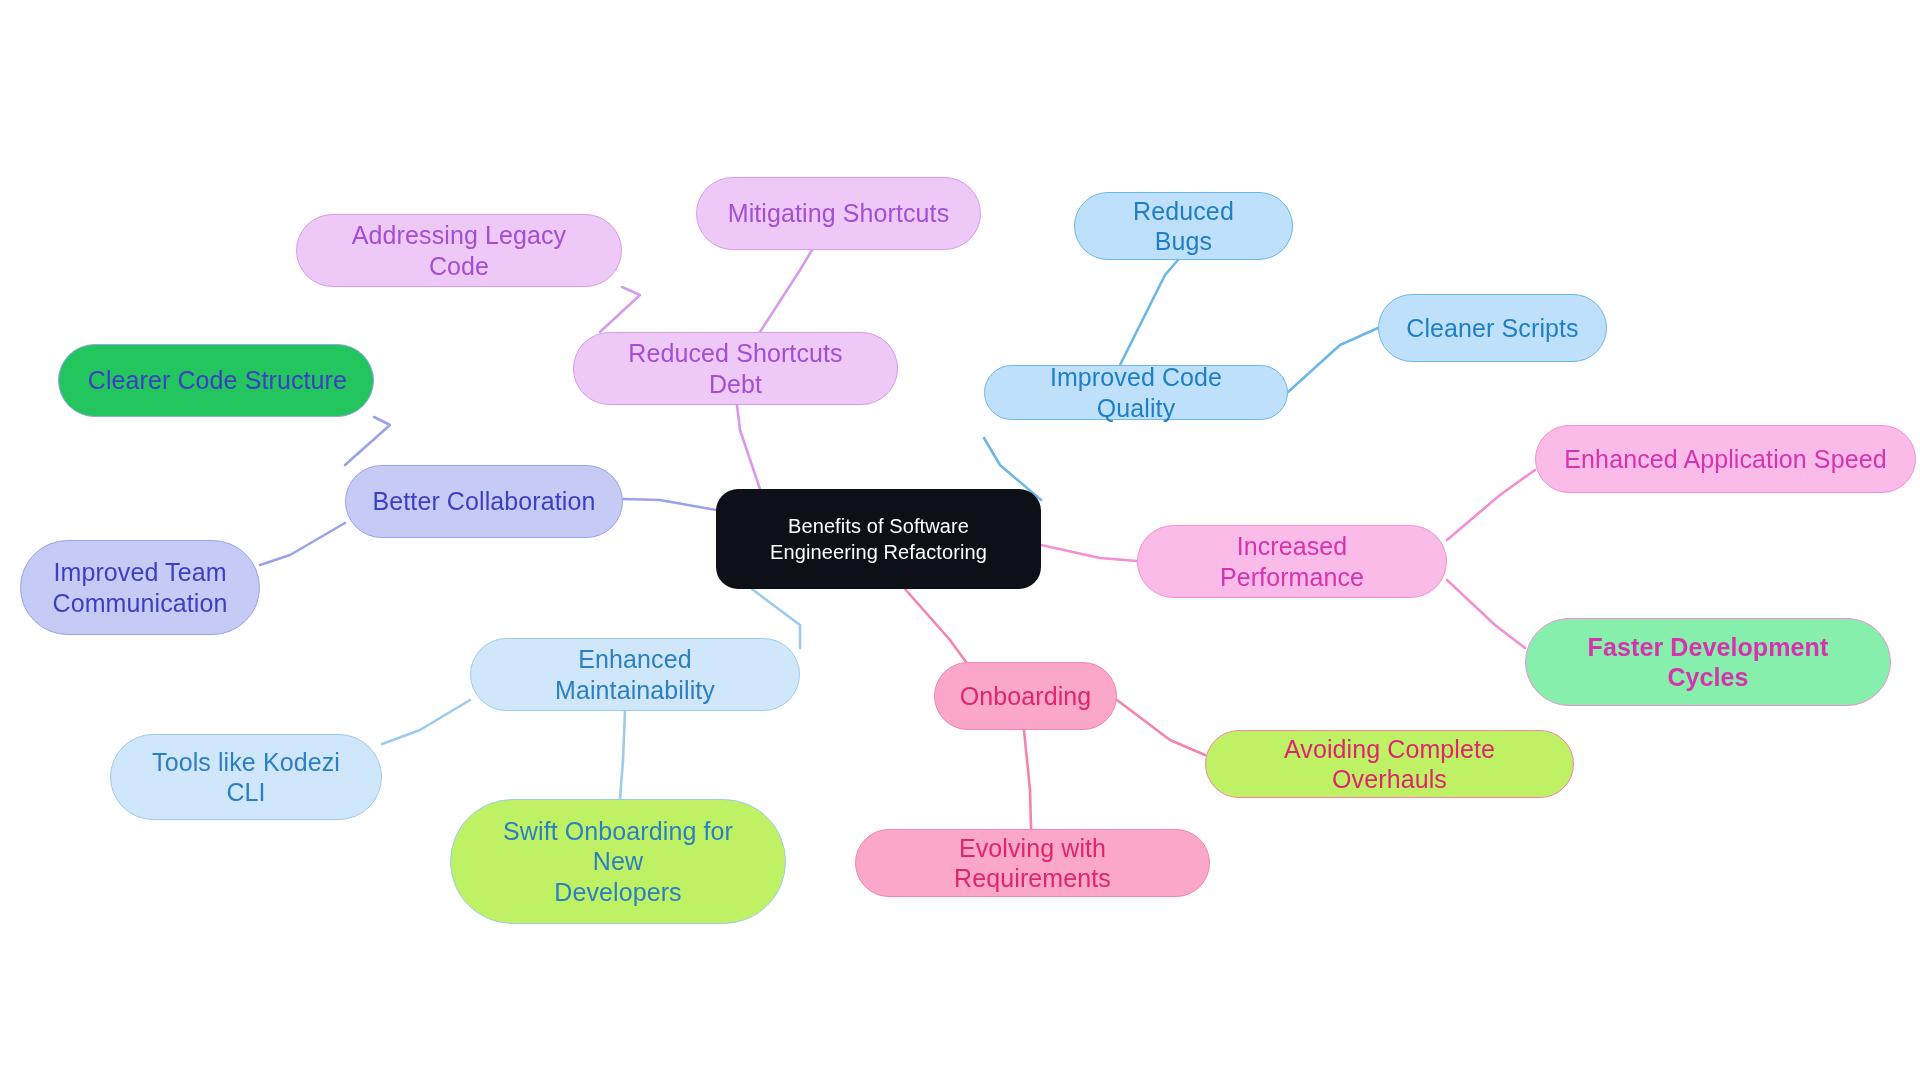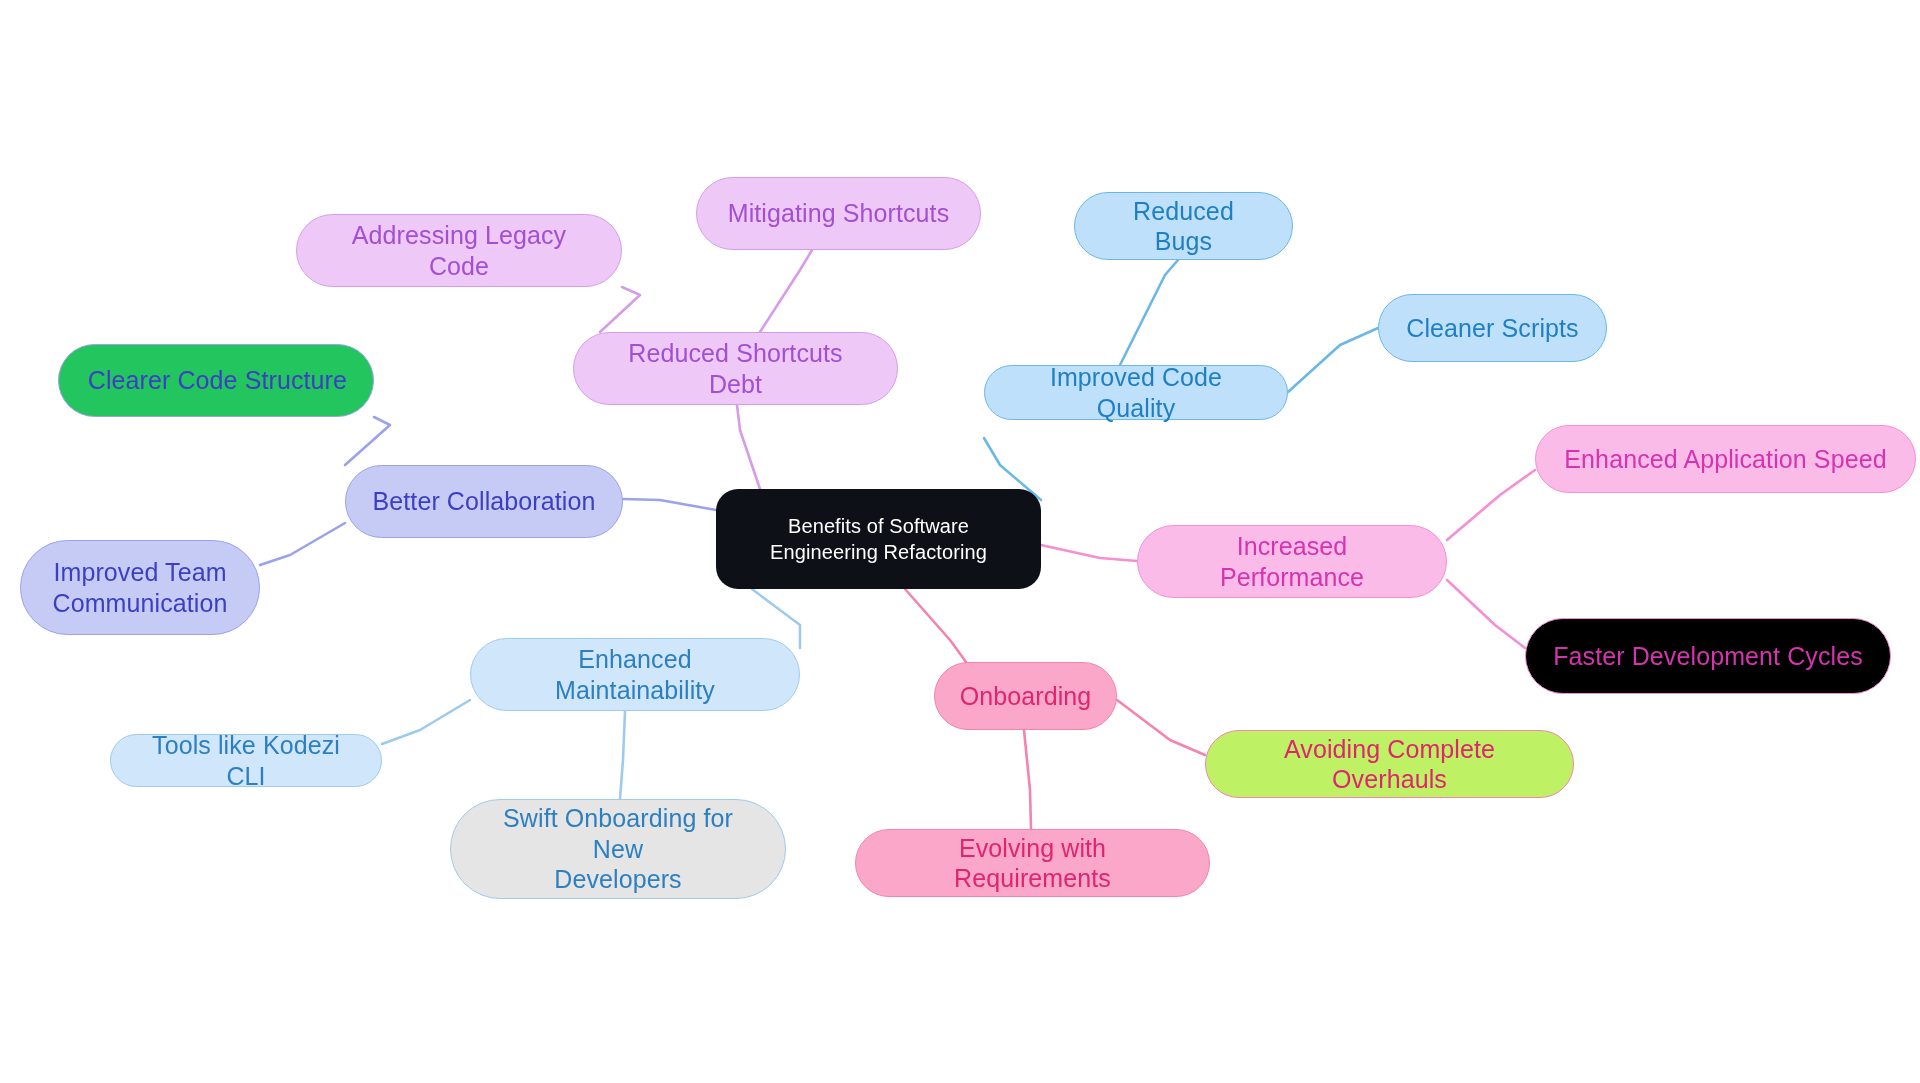--- a/index.html
+++ b/index.html
@@ -75,27 +75,27 @@
       <path d="M 760 332 L 800 270 L 812 250" fill="none" stroke="#d79be9" stroke-width="2.6" stroke-linecap="round" stroke-linejoin="round"></path>
     </svg>
   <div id="node-layer">
       <div class="node root" style="left: 716px; top: 489px; width: 325px; height: 100px;"><span>Benefits of Software
 Engineering Refactoring</span></div>
       <div class="node" style="left: 984px; top: 365px; width: 304px; height: 55px; background: rgb(191, 224, 250); color: rgb(31, 127, 196); border-color: rgb(107, 183, 229); text-align: center;"><span>Improved Code Quality</span></div>
       <div class="node" style="left: 1074px; top: 192px; width: 219px; height: 68px; background: rgb(191, 224, 250); color: rgb(31, 127, 196); border-color: rgb(107, 183, 229);"><span>Reduced Bugs</span></div>
       <div class="node" style="left: 1378px; top: 294px; width: 229px; height: 68px; background: rgb(191, 224, 250); color: rgb(31, 127, 196); border-color: rgb(107, 183, 229); text-align: center;"><span>Cleaner Scripts</span></div>
       <div class="node" style="left: 1137px; top: 525px; width: 310px; height: 73px; background: rgb(251, 187, 232); color: rgb(214, 51, 174); border-color: rgb(245, 142, 211);"><span>Increased Performance</span></div>
       <div class="node" style="left: 1535px; top: 425px; width: 381px; height: 68px; background: rgb(251, 187, 232); color: rgb(214, 51, 174); border-color: rgb(245, 142, 211);"><span>Enhanced Application Speed</span></div>
-      <div class="node" style="left: 1525px; top: 618px; width: 366px; height: 76px; background: #000000; color: rgb(214, 51, 174); border-color: rgb(245, 142, 211);"><span>Faster Development Cycles</span></div>
+      <div class="node" style="left: 1525px; top: 618px; width: 366px; height: 88px; background: #86efac; color: rgb(214, 51, 174); border-color: rgb(245, 142, 211); font-weight: bold;"><span>Faster Development Cycles</span></div>
       <div class="node" style="left: 934px; top: 662px; width: 183px; height: 68px; background: rgb(251, 167, 201); color: rgb(224, 37, 111); border-color: rgb(245, 131, 175);"><span>Onboarding</span></div>
       <div class="node" style="left: 1205px; top: 730px; width: 369px; height: 68px; background: #bef264; color: rgb(224, 37, 111); border-color: rgb(245, 131, 175);"><span>Avoiding Complete Overhauls</span></div>
       <div class="node" style="left: 855px; top: 829px; width: 355px; height: 68px; background: rgb(251, 167, 201); color: rgb(224, 37, 111); border-color: rgb(245, 131, 175);"><span>Evolving with Requirements</span></div>
       <div class="node" style="left: 470px; top: 638px; width: 330px; height: 73px; background: rgb(207, 230, 251); color: rgb(44, 127, 192); border-color: rgb(158, 203, 236);"><span>Enhanced Maintainability</span></div>
-      <div class="node" style="left: 110px; top: 734px; width: 272px; height: 53px; background: rgb(207, 230, 251); color: rgb(44, 127, 192); border-color: rgb(158, 203, 236);"><span>Tools like Kodezi CLI</span></div>
-      <div class="node" style="left: 450px; top: 799px; width: 336px; height: 100px; background: #e5e5e5; color: rgb(44, 127, 192); border-color: rgb(158, 203, 236);"><span>Swift Onboarding for New
+      <div class="node" style="left: 110px; top: 734px; width: 272px; height: 86px; background: rgb(207, 230, 251); color: rgb(44, 127, 192); border-color: rgb(158, 203, 236);"><span>Tools like Kodezi CLI</span></div>
+      <div class="node" style="left: 450px; top: 799px; width: 336px; height: 125px; background: #bef264; color: rgb(44, 127, 192); border-color: rgb(158, 203, 236);"><span>Swift Onboarding for New
 Developers</span></div>
       <div class="node" style="left: 345px; top: 465px; width: 278px; height: 73px; background: rgb(198, 203, 245); color: rgb(60, 63, 196); border-color: rgb(154, 162, 234);"><span>Better Collaboration</span></div>
       <div class="node" style="left: 58px; top: 344px; width: 316px; height: 73px; background: #22c55e; color: rgb(60, 63, 196); border-color: rgb(154, 162, 234); justify-content: flex-end;"><span>Clearer Code Structure</span></div>
       <div class="node" style="left: 20px; top: 540px; width: 240px; height: 95px; background: rgb(198, 203, 245); color: rgb(60, 63, 196); border-color: rgb(154, 162, 234);"><span>Improved Team
 Communication</span></div>
       <div class="node" style="left: 573px; top: 332px; width: 325px; height: 73px; background: rgb(238, 201, 247); color: rgb(162, 79, 212); border-color: rgb(215, 155, 233);"><span>Reduced Shortcuts Debt</span></div>
       <div class="node" style="left: 296px; top: 214px; width: 326px; height: 73px; background: rgb(238, 201, 247); color: rgb(162, 79, 212); border-color: rgb(215, 155, 233);"><span>Addressing Legacy Code</span></div>
       <div class="node" style="left: 696px; top: 177px; width: 285px; height: 73px; background: rgb(238, 201, 247); color: rgb(162, 79, 212); border-color: rgb(215, 155, 233);"><span>Mitigating Shortcuts</span></div>
     </div>
 </div>

